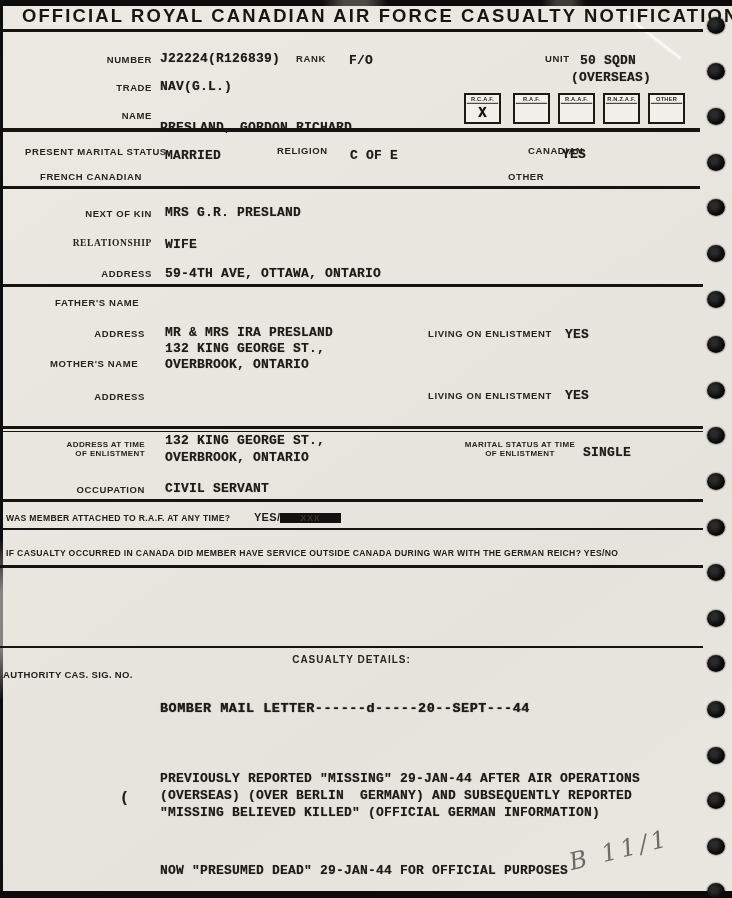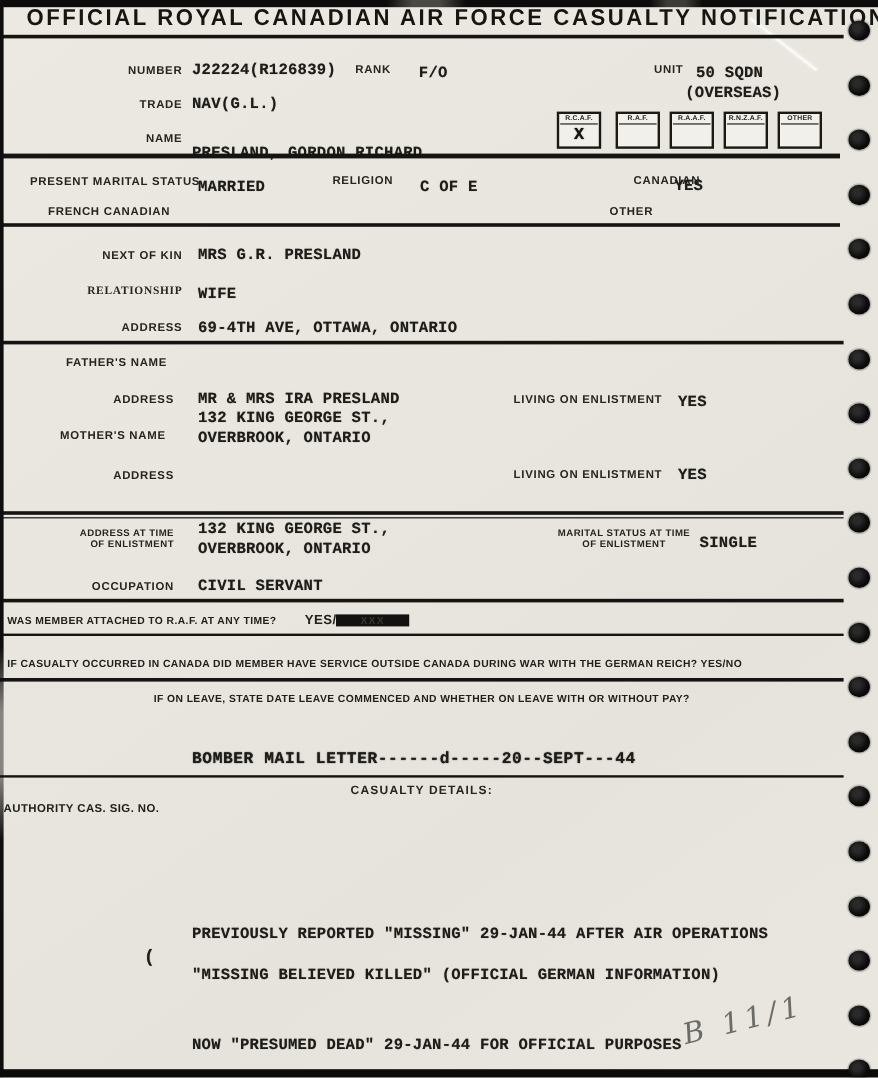--- a/index.html
+++ b/index.html
@@ -98,21 +98,21 @@
   <div class="lbl" style="left:40px;top:171px;">FRENCH CANADIAN</div>
   <div class="lbl" style="left:508px;top:171px;">OTHER</div>
 
   <div class="rule" style="top:186px;height:3px;width:700px;"></div>
 
   <div class="lbl lbl-r" style="top:208px;">NEXT OF KIN</div>
   <div class="typed" style="left:165px;top:205px;">MRS G.R. PRESLAND</div>
   <div class="lbl lbl-r" style="top:238px;font-family:Liberation Serif, serif;">RELATIONSHIP</div>
   <div class="typed" style="left:165px;top:237px;">WIFE</div>
   <div class="lbl lbl-r" style="top:268px;">ADDRESS</div>
-  <div class="typed" style="left:165px;top:266px;">69-4TH AVE, OTTAWA, ONTARIO</div>
+  <div class="typed" style="left:165px;top:266px;">59-4TH AVE, OTTAWA, ONTARIO</div>
 
   <div class="rule" style="top:284px;height:3px;width:703px;"></div>
 
   <div class="lbl" style="left:55px;top:297px;">FATHER'S NAME</div>
   <div class="lbl lbl-r" style="top:328px;width:145px;">ADDRESS</div>
   <div class="typed" style="left:165px;top:325px;text-align:right;">MR &amp; MRS IRA PRESLAND</div>
   <div class="typed" style="left:165px;top:341px;">132 KING GEORGE ST.,</div>
   <div class="typed" style="left:165px;top:357px;">OVERBROOK, ONTARIO</div>
   <div class="lbl" style="left:428px;top:328px;">LIVING ON ENLISTMENT</div>
   <div class="typed" style="left:565px;top:327px;">YES</div>
@@ -137,30 +137,30 @@
   <div class="rule" style="top:499px;height:3px;width:703px;"></div>
 
   <div class="q" style="left:6px;top:511px;"><span>WAS MEMBER ATTACHED TO R.A.F. AT ANY TIME?</span>  <span style="font-size:11px;margin-left:18px;">YES/</span><span class="redact">XXX</span></div>
 
   <div class="rule" style="top:528px;height:2px;width:703px;"></div>
 
   <div class="q" style="left:6px;top:548px;">IF CASUALTY OCCURRED IN CANADA DID MEMBER HAVE SERVICE OUTSIDE CANADA DURING WAR WITH THE GERMAN REICH? YES/NO</div>
 
   <div class="rule" style="top:565px;height:3px;width:703px;"></div>
 
-  <div class="q" style="left:0;top:577px;width:703px;text-align:center;">IF ON LEAVE, STATE DATE LEAVE COMMENCED AND WHETHER ON LEAVE WITH OR WITHOUT PAY?</div>
 
   <div class="rule" style="top:646px;height:2px;width:703px;"></div>
 
   <div class="lbl" style="left:0;top:654px;width:703px;text-align:center;font-size:10px;letter-spacing:1px;">CASUALTY DETAILS:</div>
   <div class="q" style="left:3px;top:669px;font-size:9.5px;">AUTHORITY CAS. SIG. NO.</div>
-  <div class="typed" style="left:160px;top:626px;font-size:13.5px;letter-spacing:.5px;text-shadow:0 0 1px #1d1c18;">BOMBER MAIL LETTER------d-----20--SEPT---44</div>
+  <div class="typed" style="left:160px;top:701px;font-size:13.5px;letter-spacing:.5px;text-shadow:0 0 1px #1d1c18;">BOMBER MAIL LETTER------d-----20--SEPT---44</div>
 
   <div class="typed" style="left:120px;top:790px;font-size:15px;">(</div>
   <div class="typed" style="left:160px;top:771px;">PREVIOUSLY REPORTED "MISSING" 29-JAN-44 AFTER AIR OPERATIONS</div>
+  <div class="typed" style="left:160px;top:788px;">(OVERSEAS) (OVER BERLIN  GERMANY) AND SUBSEQUENTLY REPORTED</div>
   <div class="typed" style="left:160px;top:805px;">"MISSING BELIEVED KILLED" (OFFICIAL GERMAN INFORMATION)</div>
   <div class="typed" style="left:160px;top:863px;">NOW "PRESUMED DEAD" 29-JAN-44 FOR OFFICIAL PURPOSES</div>
   <div class="hand">B 11/1</div>
 
   <div class="edge-top"></div>
   <div class="edge-left"></div>
   <div class="edge-bottom"></div>
   <div id="holes">
       <div class="hole" style="top: 17px;"></div>
       <div class="hole" style="top: 62.6px;"></div>

